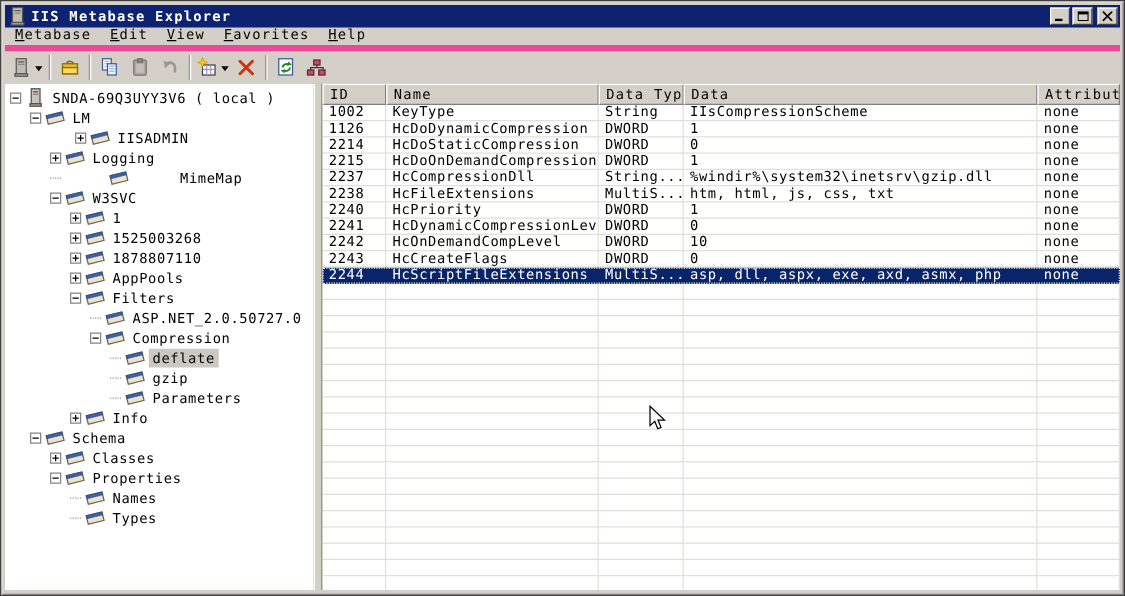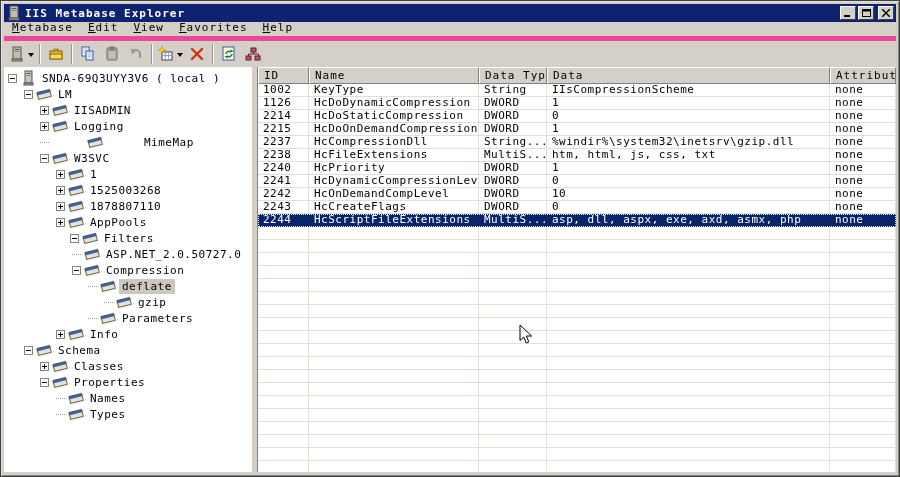--- a/index.html
+++ b/index.html
@@ -219,21 +219,21 @@
           <span class="node-ic">
             <svg width="16" height="16">
               <g transform="rotate(-14 8 8)">
                 <rect x="1.5" y="5" width="13" height="7" fill="#ece3cf" stroke="#6a6054"></rect>
                 <rect x="1.5" y="5" width="13" height="2.4" fill="#3a62a8" stroke="#2a4a80" stroke-width="0.5"></rect>
               </g>
             </svg>
           </span>
           <span class="tlabel">LM</span>
         </div>
-        <div class="tree-row" style="padding-left: 36px;">
+        <div class="tree-row" style="padding-left: 56px;">
           <span class="expander">
             <i class="h"></i>
             <i class="v"></i>
           </span>
           <span class="node-ic">
             <svg width="16" height="16">
               <g transform="rotate(-14 8 8)">
                 <rect x="1.5" y="5" width="13" height="7" fill="#ece3cf" stroke="#6a6054"></rect>
                 <rect x="1.5" y="5" width="13" height="2.4" fill="#3a62a8" stroke="#2a4a80" stroke-width="0.5"></rect>
               </g>
@@ -335,21 +335,21 @@
           <span class="node-ic">
             <svg width="16" height="16">
               <g transform="rotate(-14 8 8)">
                 <rect x="1.5" y="5" width="13" height="7" fill="#ece3cf" stroke="#6a6054"></rect>
                 <rect x="1.5" y="5" width="13" height="2.4" fill="#3a62a8" stroke="#2a4a80" stroke-width="0.5"></rect>
               </g>
             </svg>
           </span>
           <span class="tlabel">AppPools</span>
         </div>
-        <div class="tree-row" style="padding-left: 66px;">
+        <div class="tree-row" style="padding-left: 52px;">
           <span class="expander">
             <i class="h"></i>
           </span>
           <span class="node-ic">
             <svg width="16" height="16">
               <g transform="rotate(-14 8 8)">
                 <rect x="1.5" y="5" width="13" height="7" fill="#ece3cf" stroke="#6a6054"></rect>
                 <rect x="1.5" y="5" width="13" height="2.4" fill="#3a62a8" stroke="#2a4a80" stroke-width="0.5"></rect>
               </g>
             </svg>
@@ -387,21 +387,21 @@
           <span class="node-ic">
             <svg width="16" height="16">
               <g transform="rotate(-14 8 8)">
                 <rect x="1.5" y="5" width="13" height="7" fill="#ece3cf" stroke="#6a6054"></rect>
                 <rect x="1.5" y="5" width="13" height="2.4" fill="#3a62a8" stroke="#2a4a80" stroke-width="0.5"></rect>
               </g>
             </svg>
           </span>
           <span class="tlabel">deflate</span>
         </div>
-        <div class="tree-row" style="padding-left: 84px; margin-left: 16px;">
+        <div class="tree-row" style="padding-left: 84px;">
           <span class="dots"></span>
           <span class="node-ic">
             <svg width="16" height="16">
               <g transform="rotate(-14 8 8)">
                 <rect x="1.5" y="5" width="13" height="7" fill="#ece3cf" stroke="#6a6054"></rect>
                 <rect x="1.5" y="5" width="13" height="2.4" fill="#3a62a8" stroke="#2a4a80" stroke-width="0.5"></rect>
               </g>
             </svg>
           </span>
           <span class="tlabel">gzip</span>

